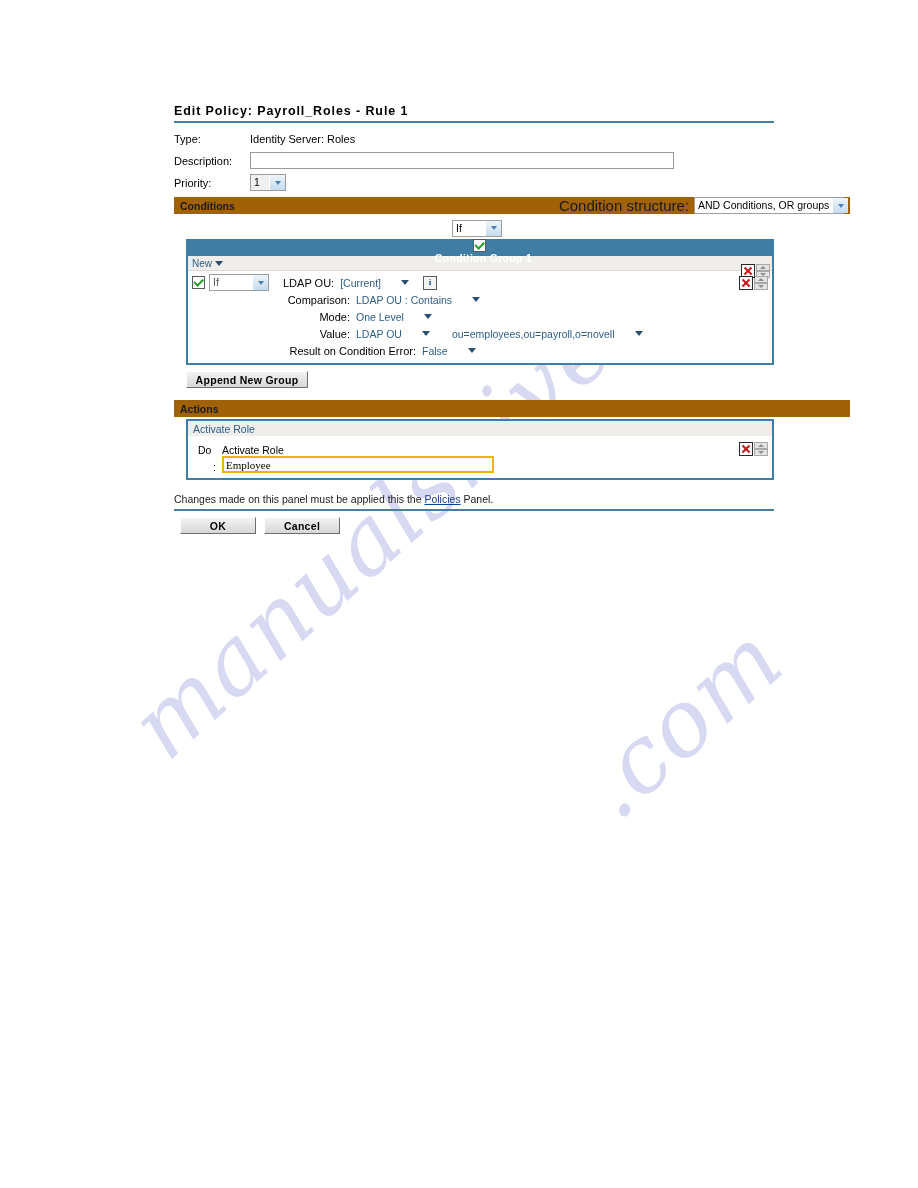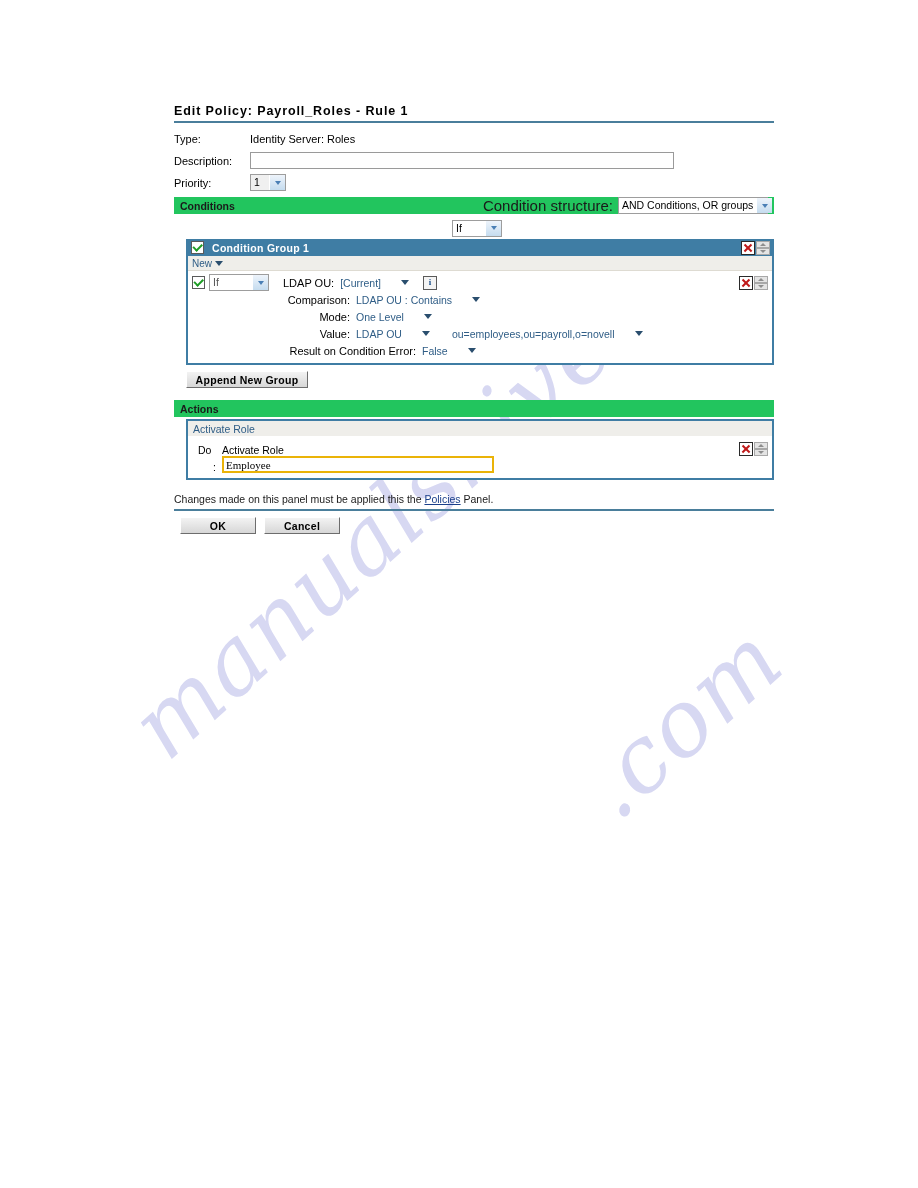--- a/index.html
+++ b/index.html
@@ -136,23 +136,23 @@
   }
   .sel-priority { width: 36px; background:#f0f0f0; }
   .sel-priority .sel-text { background:#f0f0f0; }
   .sel-if { width: 50px; }
   .sel-struct { width: 150px; }
   .sel-rowif { width: 60px; }
   .sel-rowif .sel-text { color:#555; }
 
   
   .section-bar {
-    width: 600px;
+    width: 676px;
     height: 17px;
-    background: #22c55e;
+    background: #a16207;
     display: flex;
     align-items: center;
     box-sizing: border-box;
     padding: 0 6px;
     margin-top: 5px;
   }
   .section-bar .sb-title {
     font-size: 10.5px;
     font-weight: bold;
     color: #1a1a1a;
@@ -188,20 +188,21 @@
     background: #ffffff;
     box-sizing: border-box;
   }
   .cg-header {
     height: 17px;
     background: #3f7da4;
     display: flex;
     align-items: center;
     padding: 0 2px 0 3px;
     box-sizing: border-box;
+    flex-direction: column;
   }
   .cg-header .cg-title {
     font-size: 10.5px;
     font-weight: bold;
     color: #ffffff;
     margin-left: 6px;
     letter-spacing: 0.3px;
   }
   .cg-header .cg-right {
     margin-left: auto;

